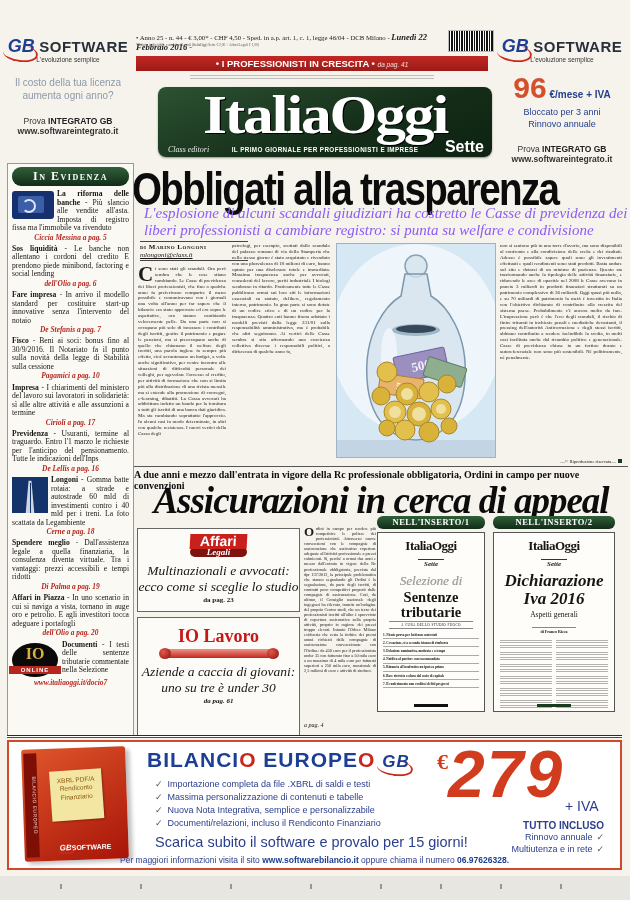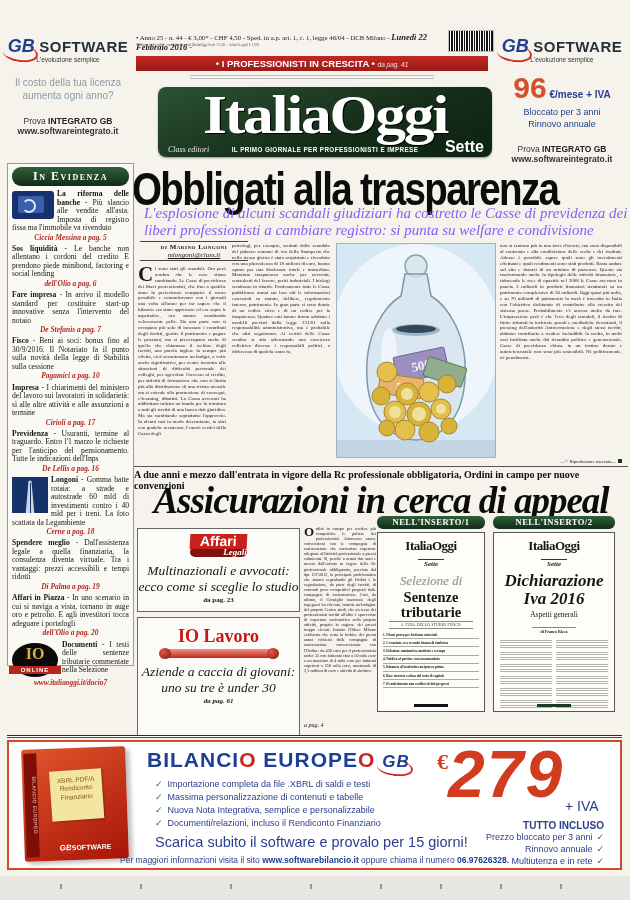--- a/index.html
+++ b/index.html
@@ -29,51 +29,51 @@
   .legalgreek{left:190px;top:75px;width:244px;height:7px;background:repeating-linear-gradient(#8a8a8a 0,#8a8a8a 1px,transparent 1px,transparent 3.5px);opacity:.5;}
   .masthead{left:158px;top:87px;width:334px;height:70px;background:linear-gradient(160deg,#2c5232 0%,#142d18 60%,#0e2212 100%);border-radius:8px;box-shadow:0 1px 2px rgba(0,0,0,.4);}
   .mast-title{position:absolute;left:0;right:0;top:-2px;text-align:center;color:#fff;font-weight:900;font-size:54px;line-height:60px;transform:scaleX(1.14);letter-spacing:-2px;font-family:"Liberation Serif",serif;text-shadow:1px 1px 0 #000;}
   .mast-pub{position:absolute;left:10px;bottom:3px;color:#e8e8e8;font-style:italic;font-size:8px;}
   .mast-tag{position:absolute;left:0;right:0;bottom:4px;text-align:center;color:#fff;font-family:"Liberation Sans",sans-serif;font-weight:700;font-size:6.3px;letter-spacing:.4px;}
   .mast-ed{position:absolute;right:8px;bottom:1px;color:#fff;font-weight:900;font-size:16px;font-family:"Liberation Sans",sans-serif;}
   
   .headline{left:132px;top:161px;width:496px;white-space:nowrap;}
   .headline span{display:inline-block;font-family:"Liberation Sans",sans-serif;font-weight:900;font-size:47px;letter-spacing:-2px;transform:scaleX(.82);transform-origin:0 50%;color:#0c0c0c;}
   .subhead{left:144px;top:205px;width:492px;font-style:italic;font-size:15px;line-height:1.12;color:#8b5cf6;}
-  .byline{left:140px;top:241px;width:108px;text-align:center;font-size:7px;border-top:1px solid #444;border-bottom:1px solid #444;padding:1px 0;}
+  .byline{left:140px;top:241px;width:108px;text-align:left;font-size:7px;border-top:1px solid #444;border-bottom:1px solid #444;padding:1px 0;}
   .byline .n{font-variant:small-caps;font-weight:700;letter-spacing:.5px;}
   .byline .e{font-style:italic;text-decoration:underline;display:block;}
   .col{position:absolute;font-size:5px;line-height:1.18;text-align:justify;color:#1b1b1b;overflow:hidden;}
   .dropcap{float:left;font-weight:700;font-size:21px;line-height:17px;padding-right:1.5px;}
   .credit{left:500px;top:459px;width:122px;text-align:right;font-size:4.6px;color:#222;}
   .credit .sq{display:inline-block;width:4px;height:4px;background:#1a3a1f;margin-left:2px;}
   .leadimg{left:336px;top:243px;width:158px;height:213px;border:1px solid #9db4c6;}
   
-  .sidebar{left:7px;top:163px;width:127px;height:503px;border:1px solid #999;background:#fbf9f4;padding:3px 4px;box-sizing:border-box;}
+  .sidebar{left:7px;top:163px;width:127px;height:573px;border:1px solid #999;background:#fbf9f4;padding:3px 4px;box-sizing:border-box;}
   .sb-head{background:linear-gradient(#30603a,#122c17);color:#fff;border-radius:9px;font-variant:small-caps;font-weight:700;font-size:12px;letter-spacing:1.5px;text-align:center;height:19px;line-height:18px;margin-bottom:4px;}
   .sb-item{font-size:7.6px;line-height:1.12;text-align:justify;margin-bottom:3px;}
   .sb-item b{font-weight:700;}
   .sb-ref{display:block;text-align:center;color:#b5261e;font-style:italic;font-weight:700;font-size:7.4px;margin:1px 0 2px;}
   .ic-card{float:left;width:42px;height:28px;background:#17306e;border-radius:3px;margin:1px 3px 1px 0;position:relative;}
   .ic-card::before{content:"";position:absolute;left:6px;top:5px;width:26px;height:17px;background:#3a5ea8;border-radius:2px;}
   .ic-card::after{content:"";position:absolute;left:10px;top:8px;width:10px;height:10px;border:2px solid #dfe6f2;border-radius:50%;border-left-color:transparent;}
   .ic-road{float:left;width:36px;height:36px;background:#14336b;margin:1px 3px 1px 0;position:relative;}
   .ic-road::before{content:"";position:absolute;left:0;top:0;width:100%;height:100%;background:#cfd6df;clip-path:polygon(38% 100%,62% 100%,54% 10%,46% 10%);}
   .ic-road::after{content:"";position:absolute;left:49%;top:15%;width:2%;height:85%;background:#14336b;}
   .io-online{float:left;width:46px;height:34px;background:#0a0a0a;border-radius:50%;margin:2px 4px 2px 0;position:relative;}
   .io-online .io{position:absolute;left:0;right:0;top:2px;text-align:center;color:#d8b23c;font-weight:900;font-size:16px;font-family:"Liberation Serif",serif;}
   .io-online .band{position:absolute;left:-3px;right:-3px;bottom:3px;background:#b5261e;color:#fff;font-family:"Liberation Sans",sans-serif;font-size:6px;font-weight:700;text-align:center;letter-spacing:1px;line-height:8px;}
   
   .rule{left:134px;top:466px;width:494px;height:1px;background:#555;}
   .kicker{left:134px;top:469px;width:494px;font-weight:700;font-size:10px;color:#0e0e0e;}
   .head2{left:134px;top:479px;width:494px;text-align:center;font-style:italic;font-weight:700;font-size:37px;letter-spacing:-1px;color:#0c0c0c;}
   .boxed{position:absolute;border:1px solid #666;background:#fcfbf7;text-align:center;box-sizing:border-box;}
   .af-logo{display:inline-block;margin-top:5px;}
   .af-top{display:block;background:#c8201c;color:#fff;font-family:"Liberation Sans",sans-serif;font-weight:900;font-size:14px;padding:0 10px;line-height:15px;transform:skew(-3deg);}
-  .af-bot{display:block;background:#7e120e;color:#fff;font-style:italic;font-weight:700;font-size:9px;line-height:10px;border-radius:7px;margin-top:-2px;text-align:right;}
+  .af-bot{display:block;background:#7e120e;color:#fff;font-style:italic;font-weight:700;font-size:9px;line-height:10px;border-radius:7px;margin-top:-2px;}
   .bx-title{font-style:italic;font-size:13.5px;line-height:1.15;margin-top:4px;}
   .bx-page{font-weight:700;font-size:7px;margin-top:2px;}
   .lav-logo{color:#c41818;font-weight:900;font-size:18px;font-family:"Liberation Serif",serif;margin-top:8px;}
   .lav-bar{width:112px;height:9px;margin:2px auto 6px;background:linear-gradient(#ef9287,#c2271c);border-radius:5px;position:relative;}
   .lav-bar::before,.lav-bar::after{content:"";position:absolute;top:-1px;width:12px;height:11px;background:radial-gradient(circle at 35% 35%,#e0574a,#8e130c);border-radius:50%;}
   .lav-bar::before{left:-4px;} .lav-bar::after{right:-4px;}
   .inscol{left:304px;top:526px;width:72px;height:192px;font-size:4.3px;}
   .inscol .dropcap{font-size:13px;line-height:11px;}
   .inspage{left:304px;top:722px;font-style:italic;font-size:6px;}
   .inserto{position:absolute;top:516px;}
@@ -339,21 +339,20 @@
       <div><span class="ck">✓</span><span>Importazione completa da file .XBRL di saldi e testi</span></div>
       <div><span class="ck">✓</span><span>Massima personalizzazione di contenuti e tabelle</span></div>
       <div><span class="ck">✓</span><span>Nuova Nota Integrativa, semplice e personalizzabile</span></div>
       <div><span class="ck">✓</span><span>Documenti/relazioni, incluso il Rendiconto Finanziario</span></div>
     </div>
     <div class="adcta2">Scarica subito il software e provalo per 15 giorni!</div>
     <div class="price"><span class="eu">€</span><span class="dg">279</span></div>
     <div class="plusiva">+ IVA</div>
     <div class="tutto">
       <div class="tt">TUTTO INCLUSO</div>
-      <div class="ln"><span>Prezzo bloccato per 3 anni</span><span class="ck">✓</span></div>
       <div class="ln"><span>Rinnovo annuale</span><span class="ck">✓</span></div>
       <div class="ln"><span>Multiutenza e in rete</span><span class="ck">✓</span></div>
     </div>
     <div class="adfooter"><span>Per maggiori informazioni visita il sito </span><b>www.softwarebilancio.it</b><span> oppure chiama il numero </span><b>06.97626328.</b></div>
   </div>
 
   <div class="abs scanstrip">
     <i style="left:60px;"></i>
       <i style="left:140px;"></i>
       <i style="left:230px;"></i>

